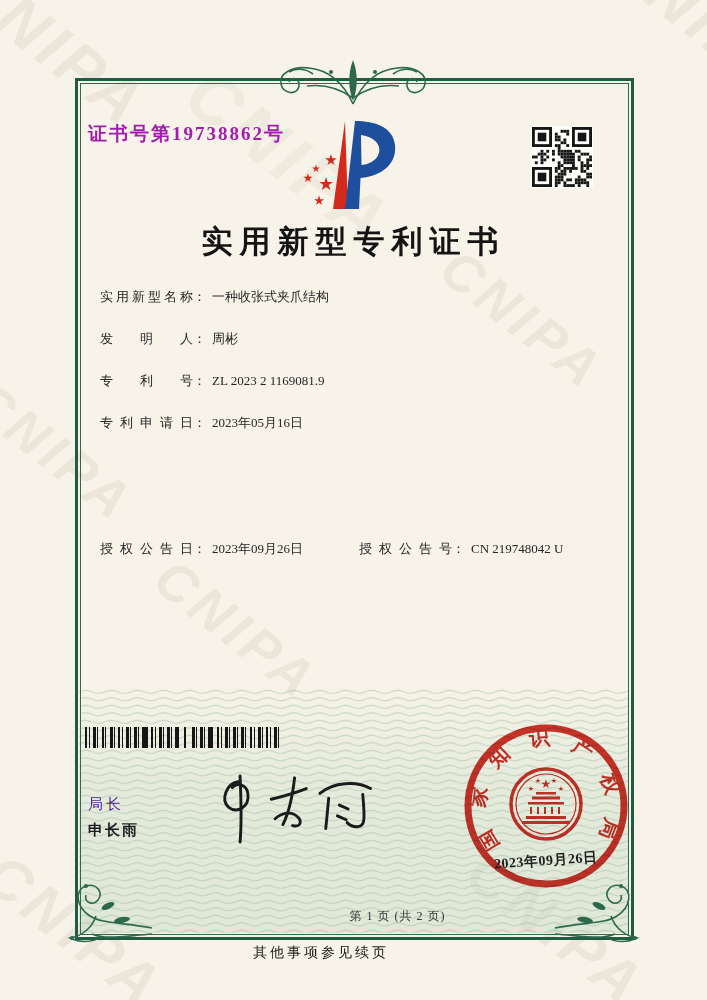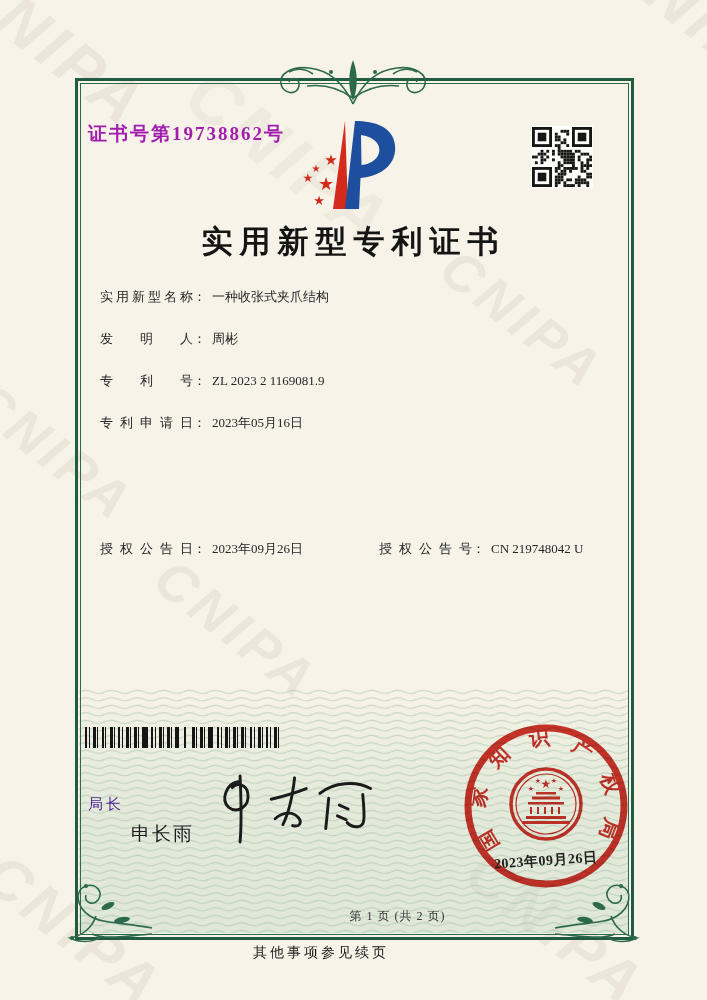--- a/index.html
+++ b/index.html
@@ -16,32 +16,32 @@
   
   .tint{position:absolute;left:79px;top:688px;width:550px;height:245px;
         background:linear-gradient(180deg,rgba(210,226,208,0) 0%,rgba(203,222,201,0.40) 40%,rgba(198,219,198,0.48) 100%);}
   
   .certno{left:88px;top:121px;font-size:19px;letter-spacing:2px;color:#a21caf;font-weight:bold;}
   .title{left:0;width:707px;top:221px;text-align:center;font-size:31px;font-weight:bold;
          letter-spacing:7px;color:#141414;}
   .frow{position:absolute;left:100px;font-size:13px;color:#262626;white-space:nowrap;}
   .flabel{display:inline-block;width:93px;text-align:justify;text-align-last:justify;}
   .colon{margin-right:6px;}
-  .pair2{margin-left:76px;}
+  .pair2{margin-left:56px;}
   .bodytext{position:absolute;left:88px;top:572px;width:533px;font-size:13px;line-height:24px;
             color:#1f1f1f;text-align:justify;}
   .bodytext p{margin:0;text-indent:2em;}
   .barcode{position:absolute;left:85px;top:727px;width:196px;height:21px;
      background:repeating-linear-gradient(90deg,#151515 0 2px,transparent 2px 3.5px,
        #151515 3.5px 4.5px,transparent 4.5px 8px,#151515 8px 11px,transparent 11px 12px,
        #151515 12px 13px,transparent 13px 16.5px);}
   .dirlabel{left:88px;top:795px;font-family:"Liberation Sans","DejaVu Sans",sans-serif;
             font-size:15px;font-weight:500;letter-spacing:3px;color:#4c1d95;}
   .dirname{left:88px;top:821px;font-family:"Liberation Sans","DejaVu Sans",sans-serif;
-           font-size:19px;font-weight:400;letter-spacing:2px;color:#1c1c1c;margin-left:43px;}
+           font-size:15px;font-weight:700;letter-spacing:2px;color:#1c1c1c;}
   .pagenum{left:0;width:707px;top:908px;text-align:center;font-size:12px;color:#333;letter-spacing:1px;padding-left:44px;}
   .footnote{left:0;width:642px;top:944px;text-align:center;font-size:14px;color:#191919;letter-spacing:3px;}
   .qr{left:531px;top:126px;width:60px;height:60px;background:#fdfdfa;padding:1px;}
   .seal{left:458px;top:718px;mix-blend-mode:multiply;opacity:0.94;}
 </style>
 </head>
 <body>
 
 <div class="page">
 

